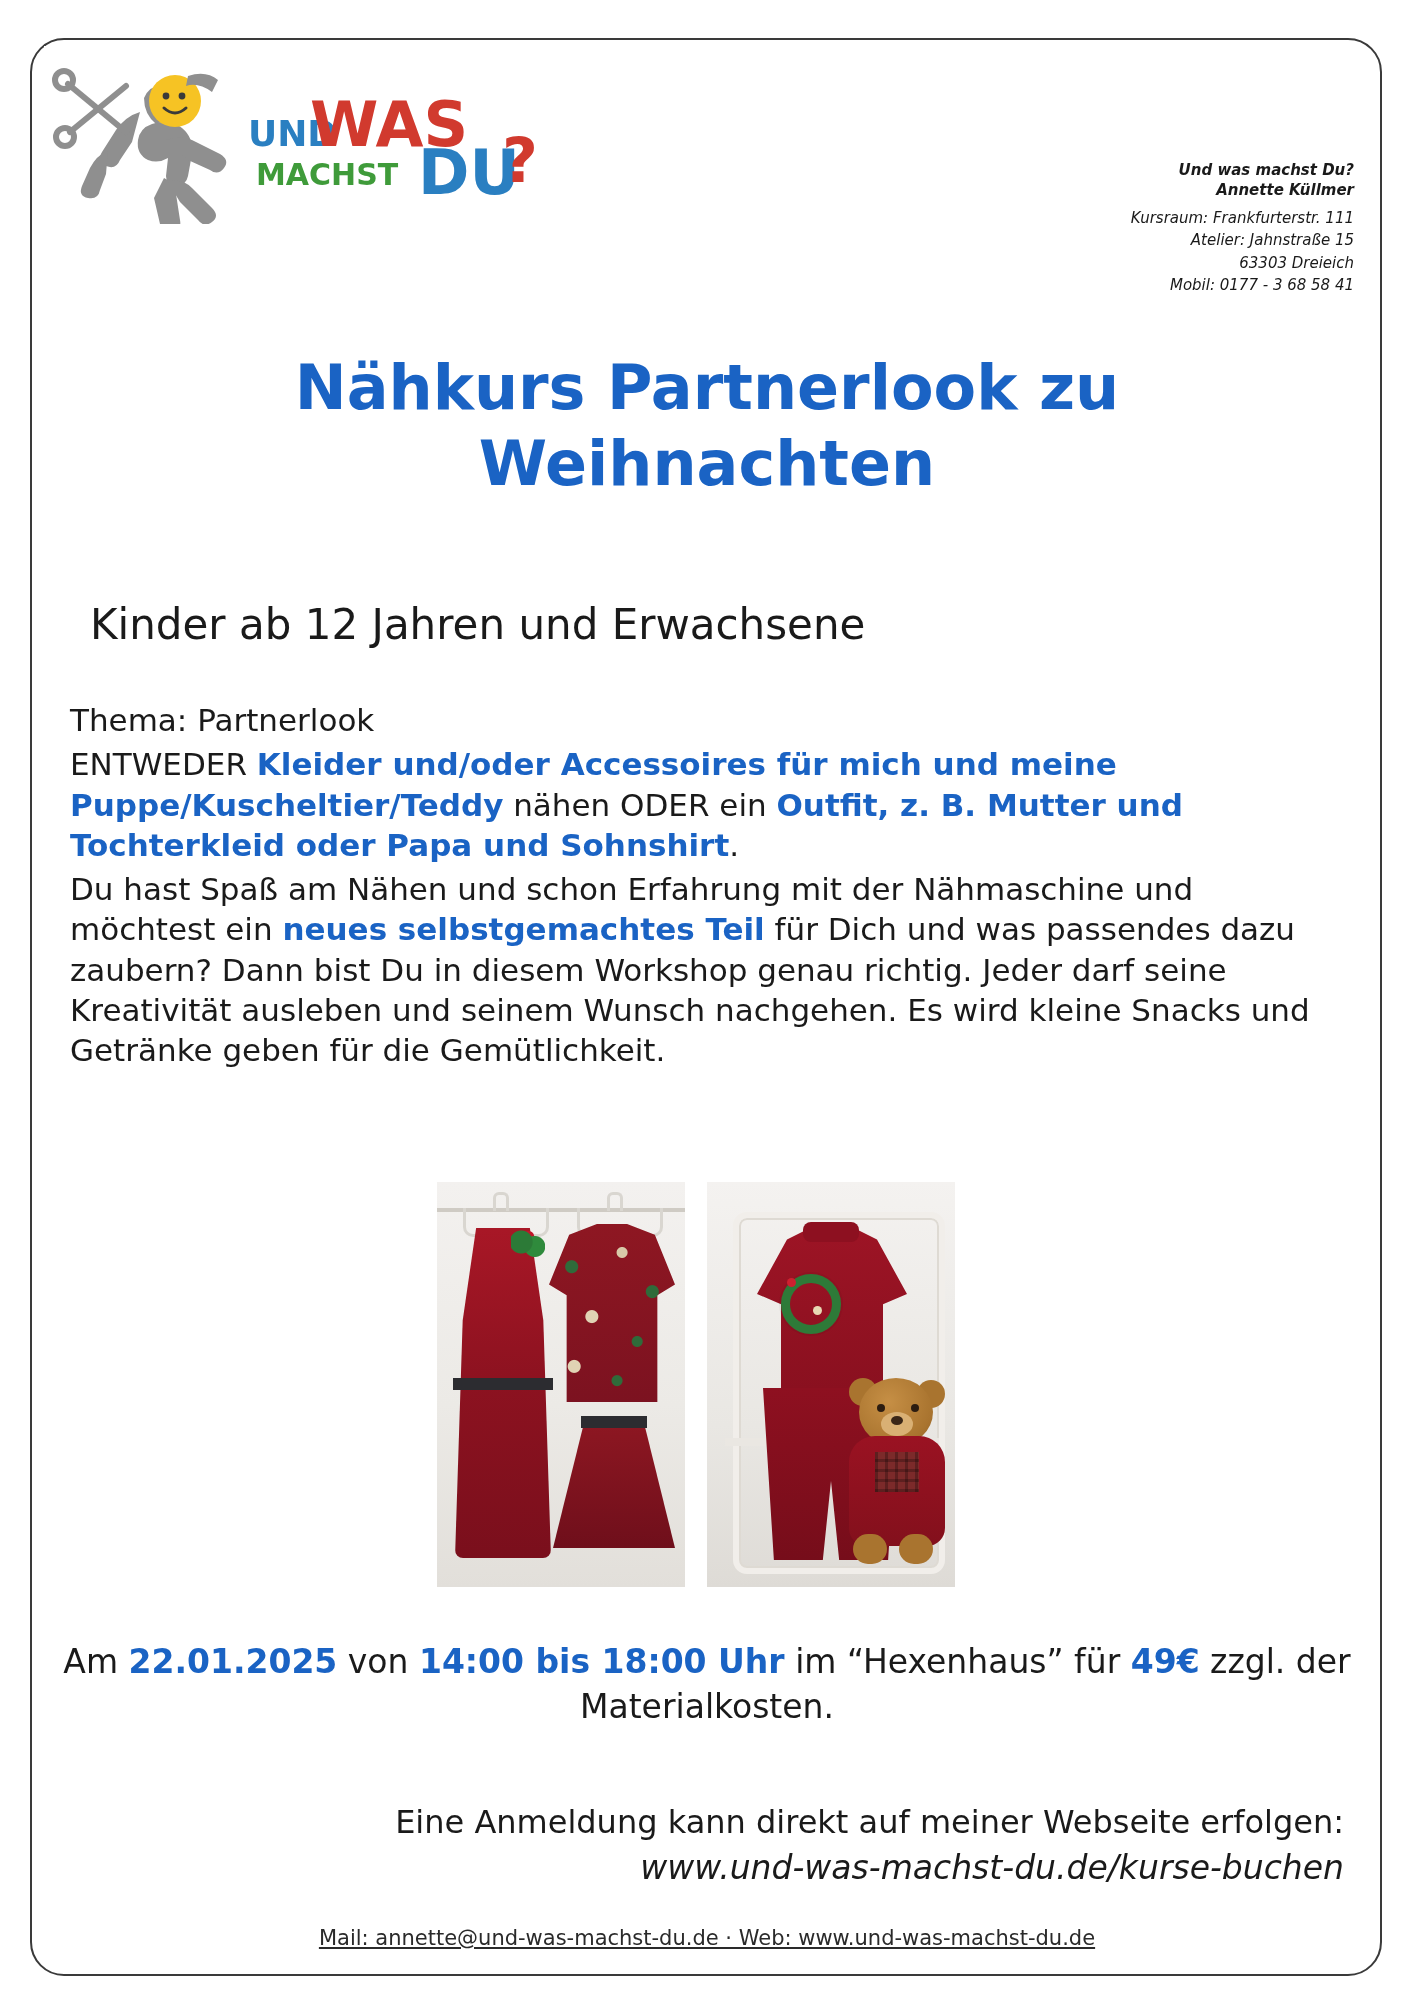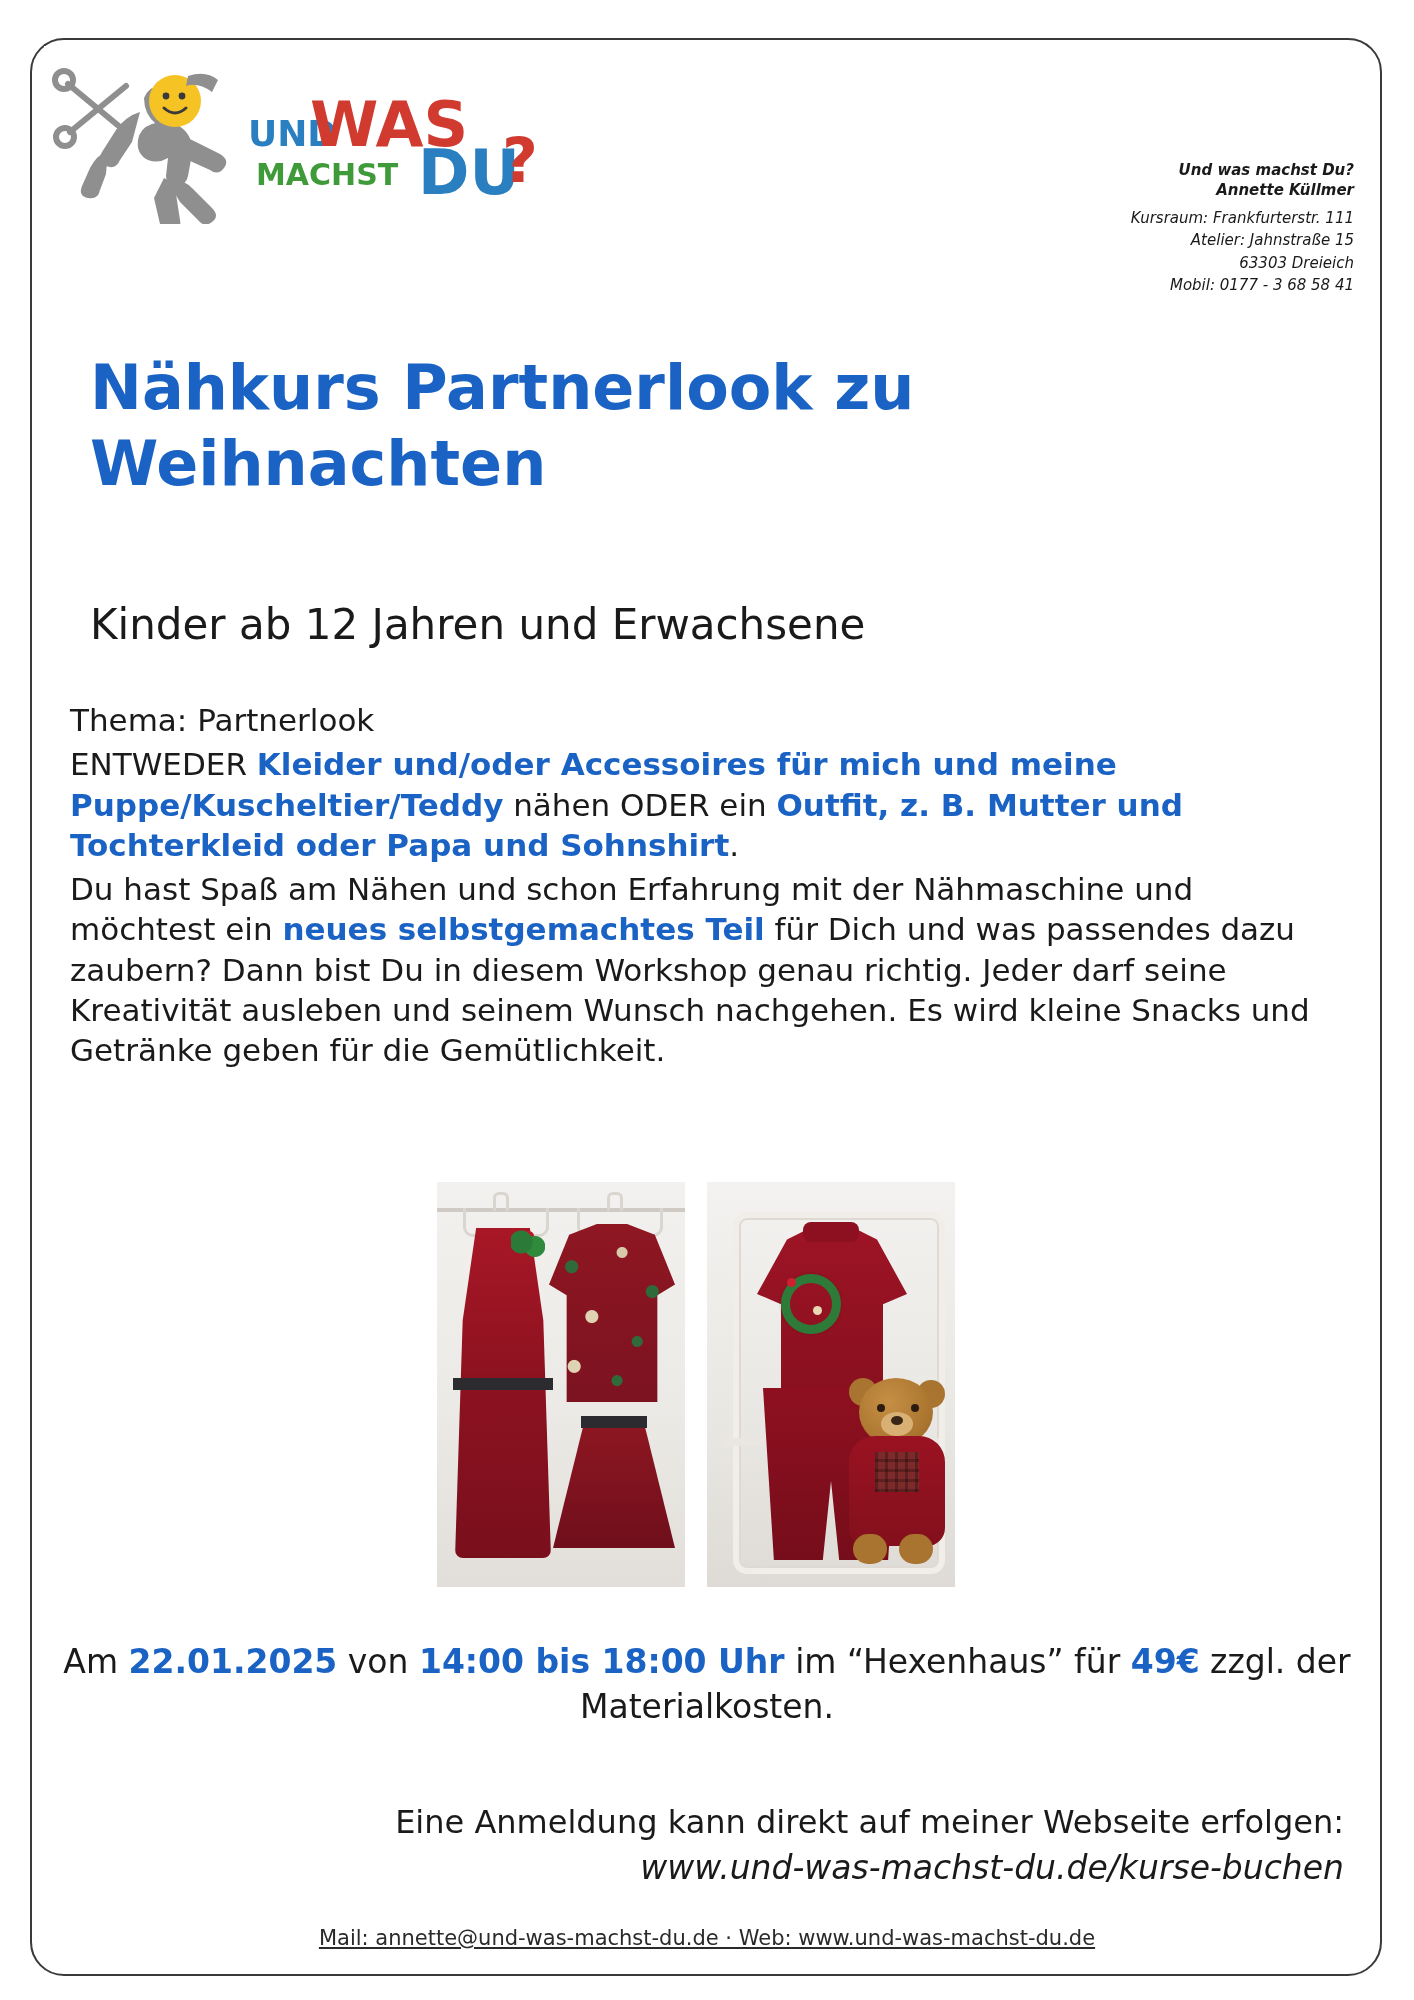--- a/index.html
+++ b/index.html
@@ -97,21 +97,21 @@
     font-style: italic;
     line-height: 1.5;
   }
 
   
   .title {
     position: absolute;
     left: 90px;
     top: 340px;
     width: 1234px;
-    text-align: left;
+    text-align: center;
     font-family: "DejaVu Sans", sans-serif;
     font-weight: bold;
     font-size: 62px;
     line-height: 1.22;
     color: #1a63c4;
   }
   .subtitle {
     position: absolute;
     left: 90px;
     top: 590px;

